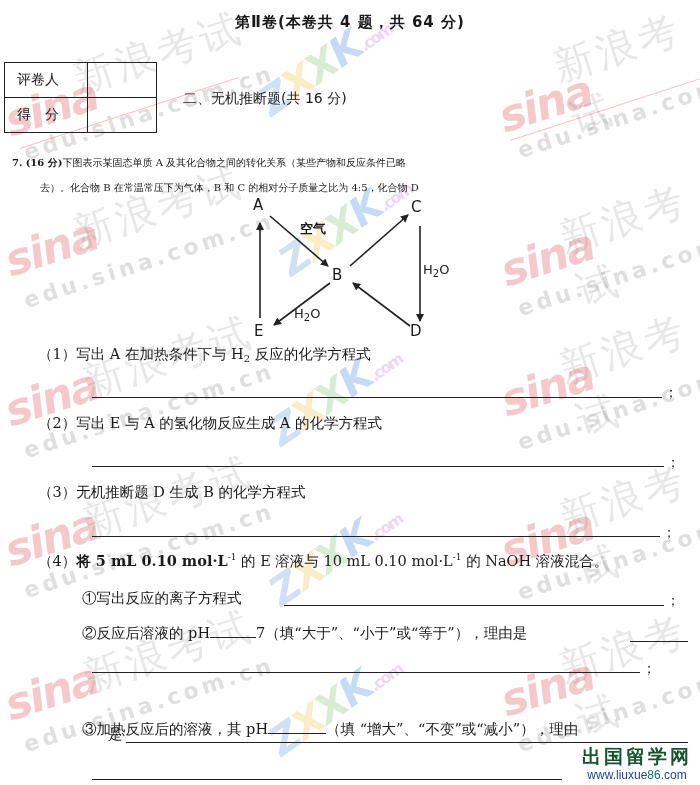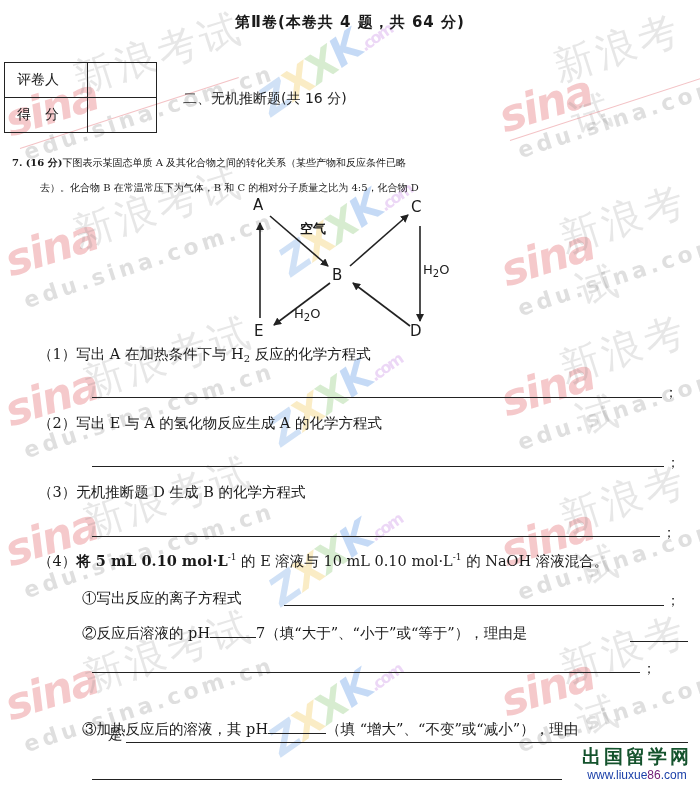--- a/index.html
+++ b/index.html
@@ -148,21 +148,21 @@
       font-weight: bold;
       color: #14532d;
       letter-spacing: 3px;
     }
     .brand .url {
       font-family: "Liberation Sans", sans-serif;
       font-size: 12px;
       color: #1a3fa8;
       margin-top: -2px;
     }
-    .brand .url .hl { color: #701a75; }
+    .brand .url .hl { color: #0f766e; }
   </style>
 </head>
 <body>
 
 <div class="wm wm-sina-logo" style="left:4px;top:82px;">sina</div>
 <div class="wm wm-sina-cn" style="left:70px;top:26px;">新浪考试</div>
 <div class="wm wm-sina-url" style="left:18px;top:100px;">edu.sina.com.cn</div>
 <div class="wm-line" style="left:20px;top:148px;width:230px;"></div>
 
 <div class="wm wm-sina-logo" style="left:498px;top:78px;">sina</div>

